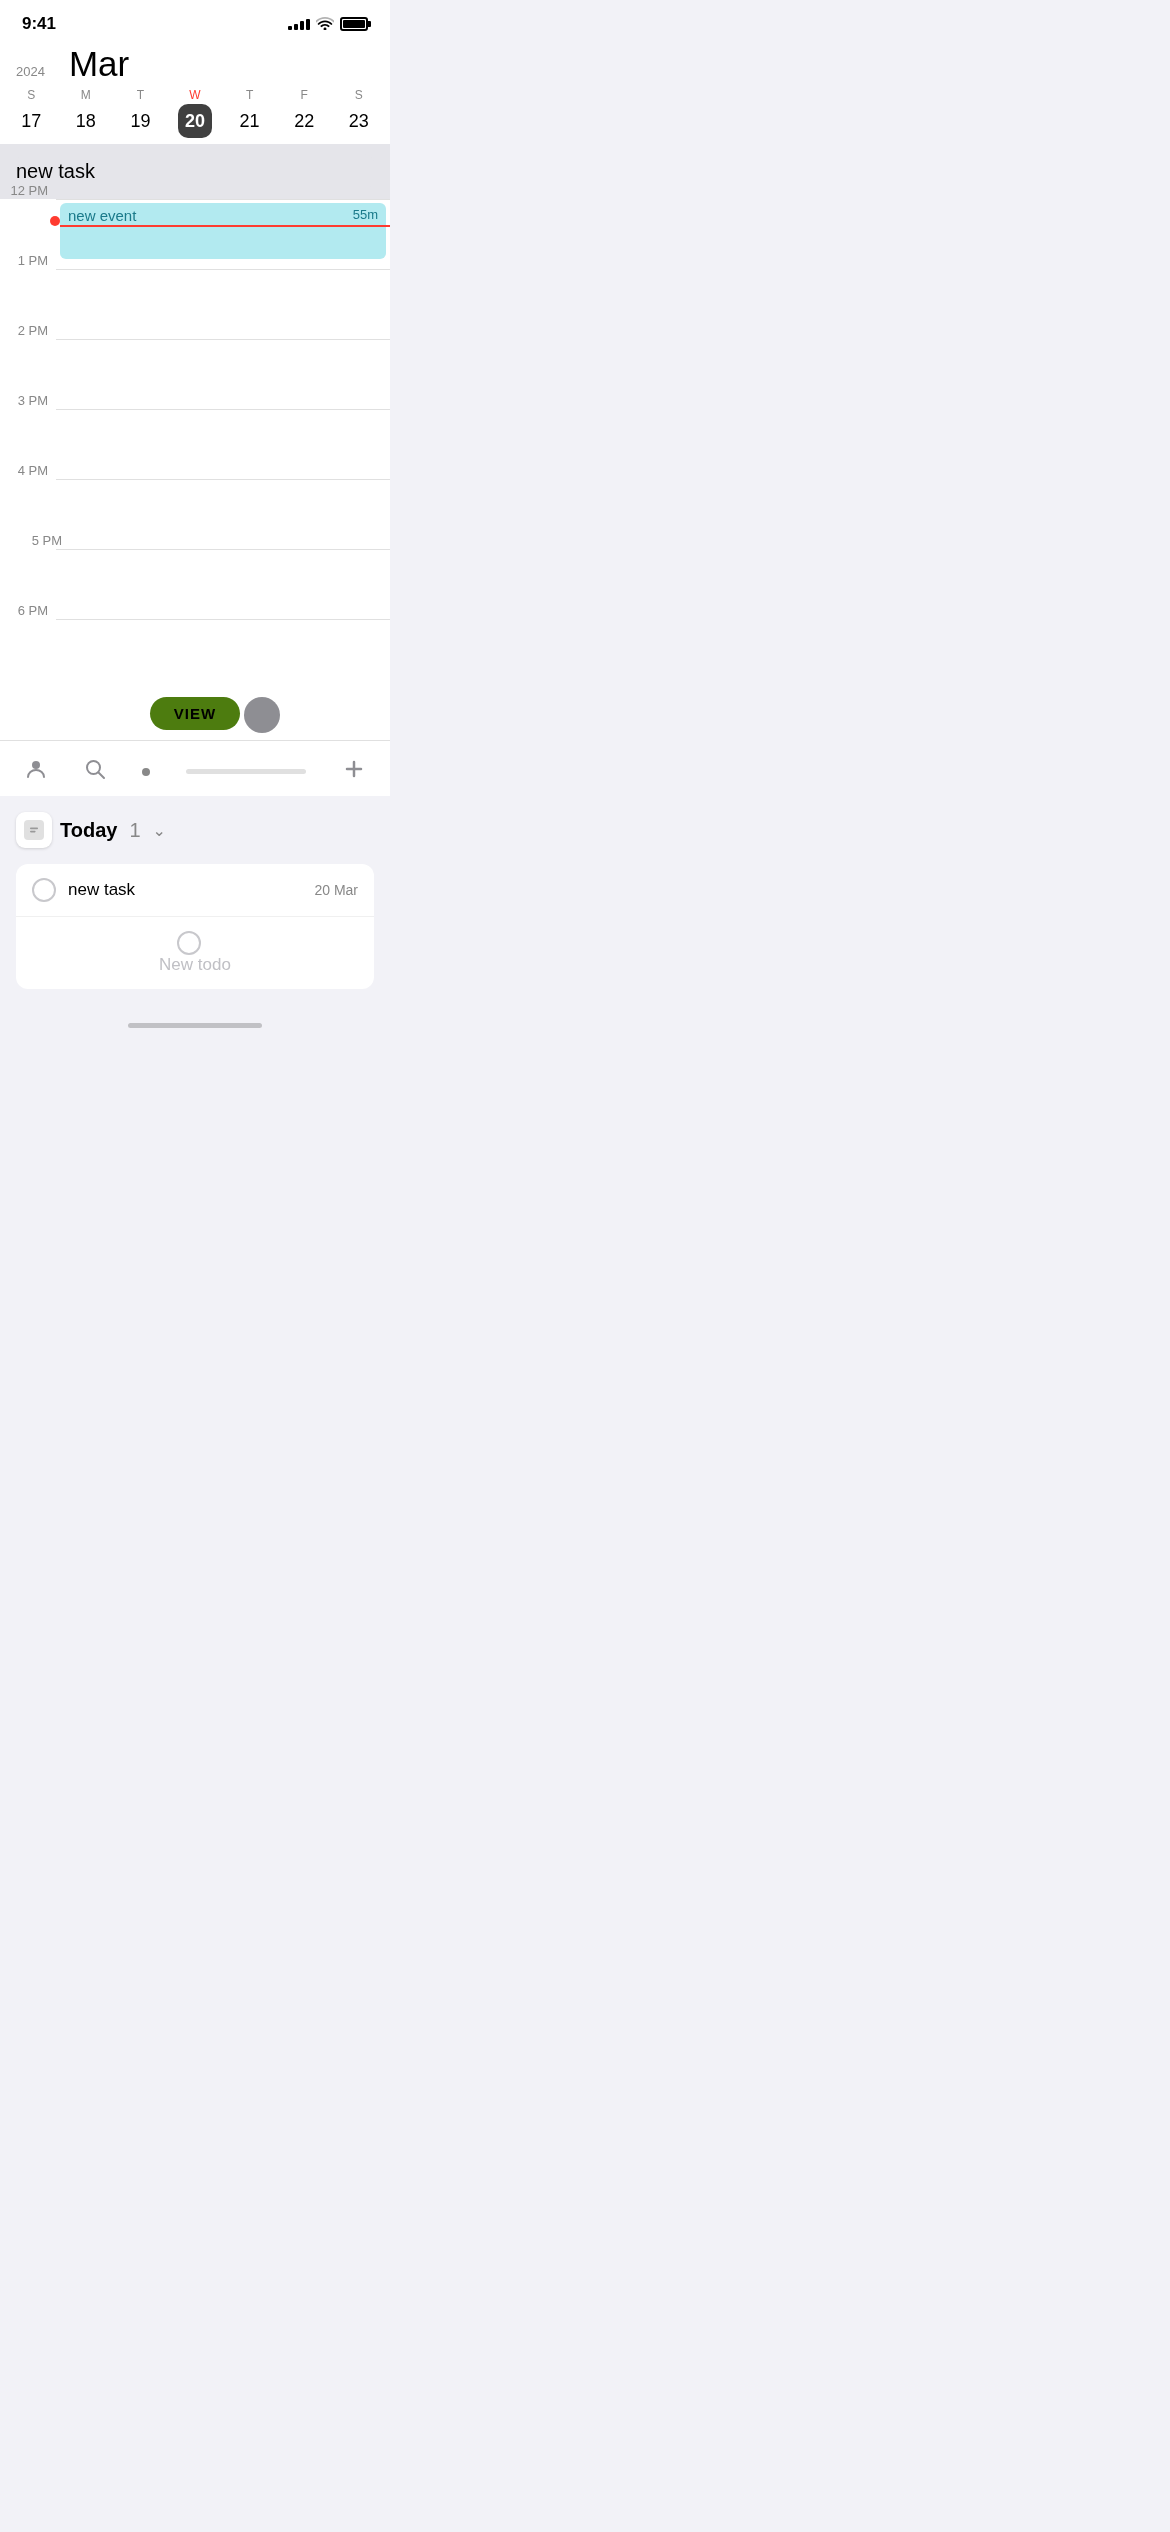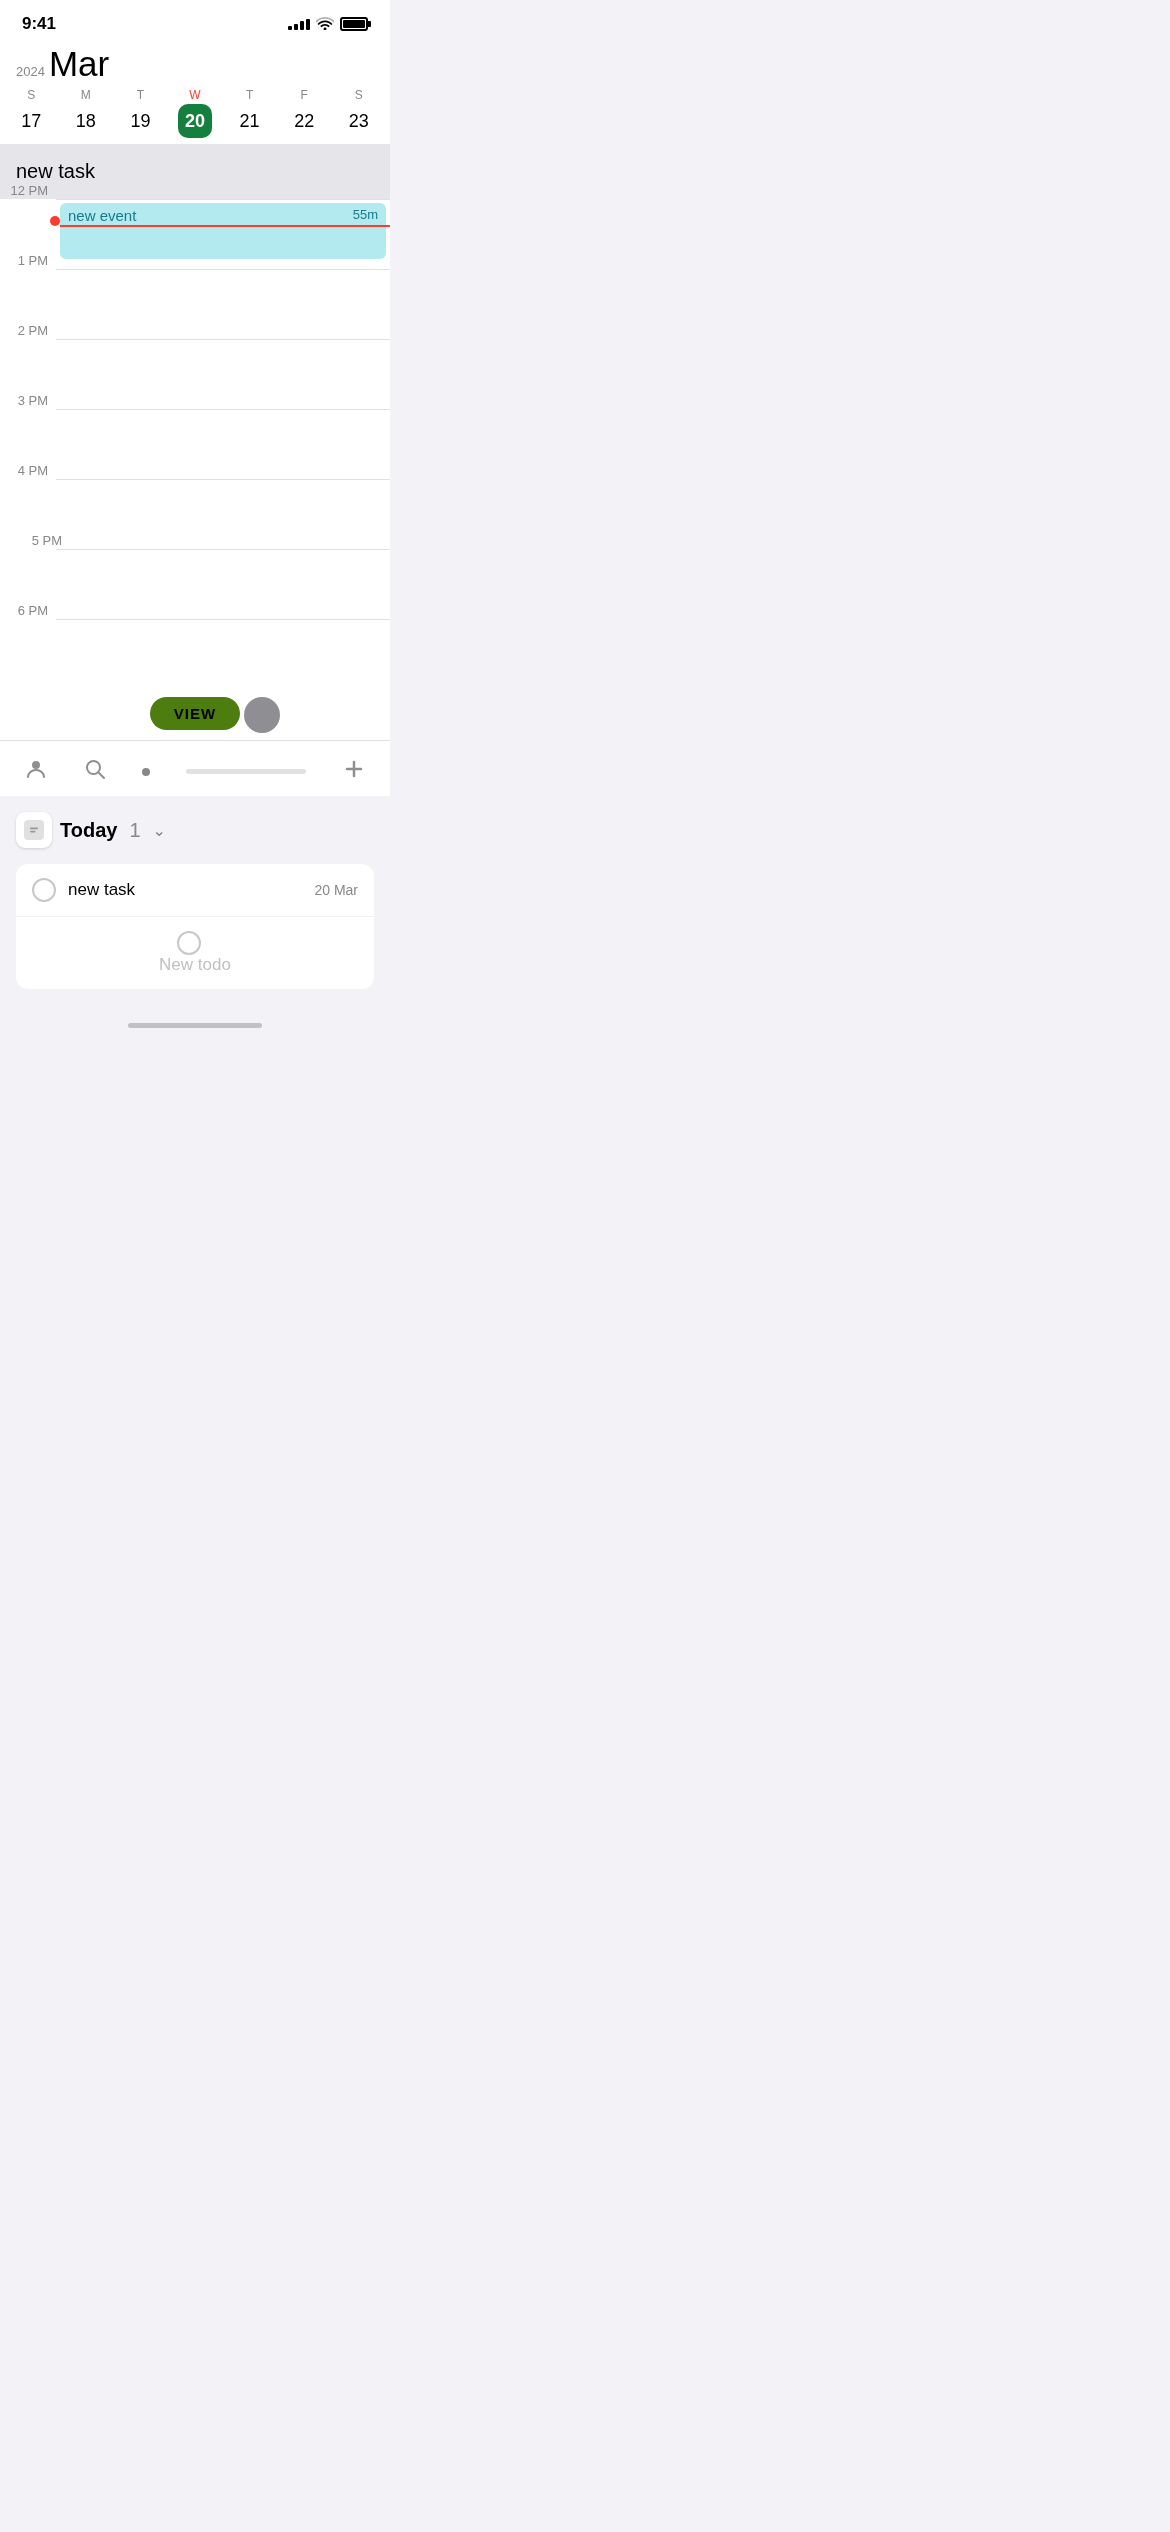--- a/index.html
+++ b/index.html
@@ -75,21 +75,21 @@
 
     
     .calendar-header {
       background: #ffffff;
       padding: 4px 0 0 0;
     }
     .year-month-row {
       display: flex;
       align-items: baseline;
       padding: 0 16px 4px 16px;
-      gap: 4px;
+      gap: 24px;
     }
     .year-label {
       font-size: 13px;
       color: #888;
       font-weight: 400;
     }
     .month-label {
       font-size: 35px;
       font-weight: 300;
       color: #000;
@@ -117,21 +117,21 @@
       font-weight: 400;
       color: #000;
       width: 34px;
       height: 34px;
       display: flex;
       align-items: center;
       justify-content: center;
       border-radius: 50%;
     }
     .day-number.today {
-      background: #15803d;
+      background: #404040;
       color: #fff;
       font-weight: 600;
       border-radius: 10px;
     }
 
     
     .search-bar {
       background: #e5e5ea;
       margin: 0;
       padding: 10px 16px;

